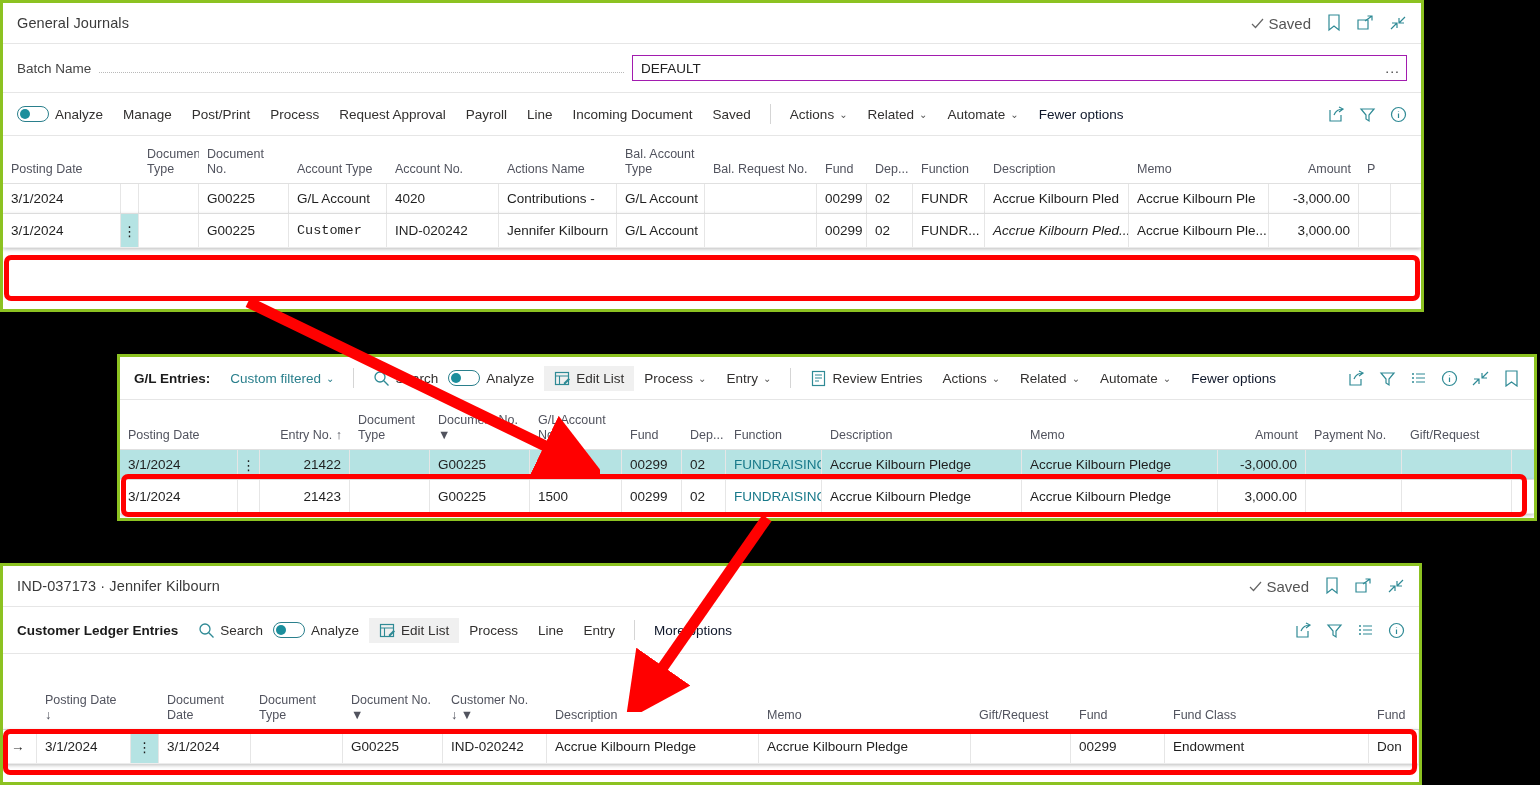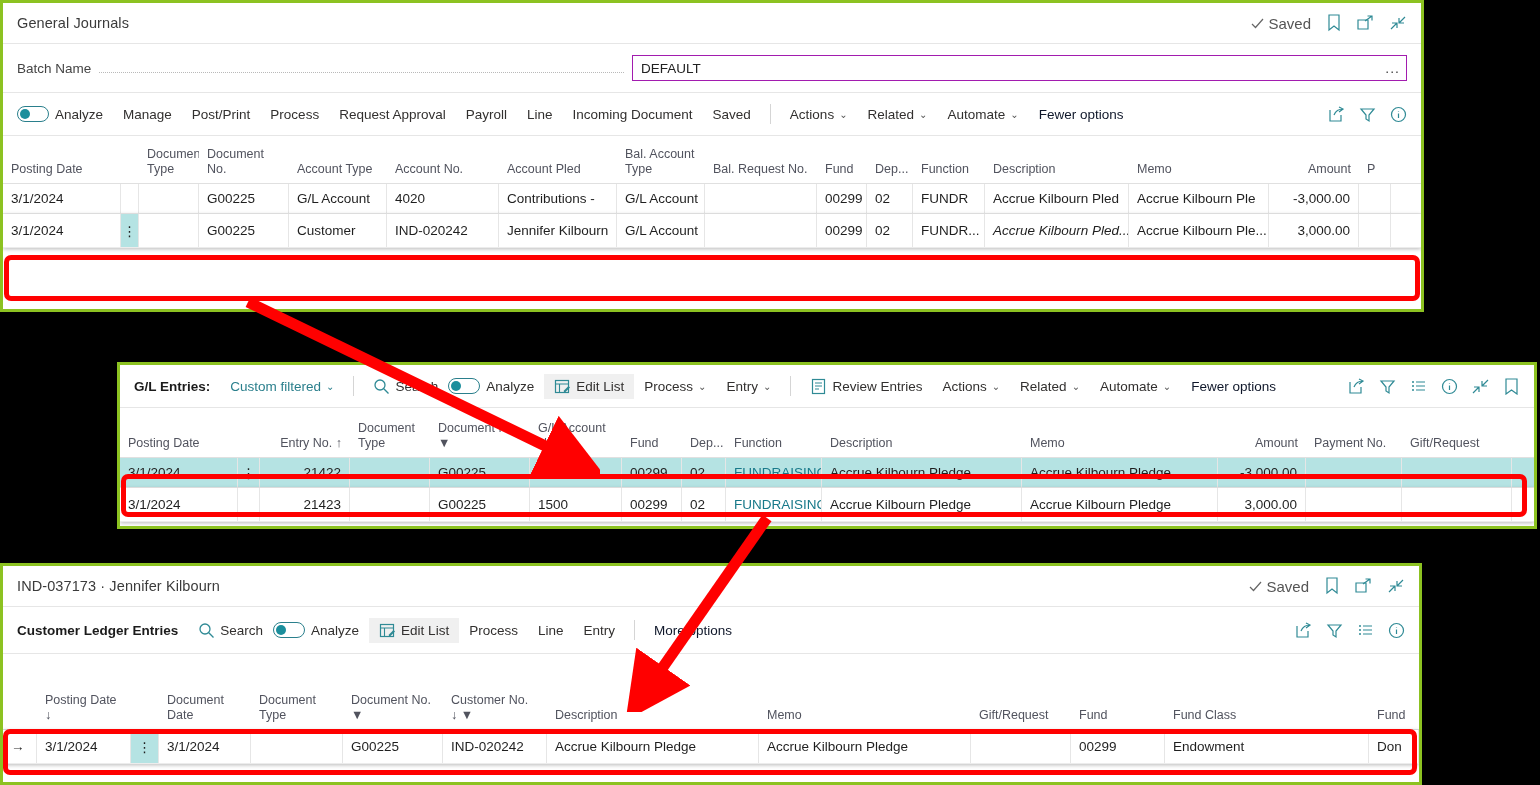--- a/index.html
+++ b/index.html
@@ -304,21 +304,21 @@
     <div class="grid" id="p1-grid">
         <div class="grid-head" style="height: 48px;">
           <div class="gh" style="width: 118px;">Posting Date</div>
           <div class="gh" style="width: 18px;"></div>
           <div class="gh" style="width: 60px;">Document
 Type</div>
           <div class="gh" style="width: 90px;">Document
 No.</div>
           <div class="gh" style="width: 98px;">Account Type</div>
           <div class="gh" style="width: 112px;">Account No.</div>
-          <div class="gh" style="width: 118px;">Account Pled</div>
+          <div class="gh" style="width: 118px;">Actions Name</div>
           <div class="gh" style="width: 88px;">Bal. Account
 Type</div>
           <div class="gh" style="width: 112px;">Bal. Request No.</div>
           <div class="gh" style="width: 50px;">Fund</div>
           <div class="gh" style="width: 46px;">Dep...</div>
           <div class="gh" style="width: 72px;">Function</div>
           <div class="gh" style="width: 144px;">Description</div>
           <div class="gh" style="width: 140px;">Memo</div>
           <div class="gh r" style="width: 90px;">Amount</div>
           <div class="gh" style="width: 32px;">P</div>
@@ -339,37 +339,37 @@
           <div class="gc" style="width: 144px;">Accrue Kilbourn Pled</div>
           <div class="gc" style="width: 140px;">Accrue Kilbourn Ple</div>
           <div class="gc r" style="width: 90px;">-3,000.00</div>
           <div class="gc" style="width: 32px;"></div>
         </div>
         <div class="grow sel" style="box-shadow: rgba(0, 0, 0, 0.28) 0px 1px 4px; position: relative; z-index: 5; height: 34px; background: rgb(255, 255, 255);">
           <div class="gc" style="width: 118px;">3/1/2024</div>
           <div class="gc" style="width: 18px; background: rgb(181, 227, 227); justify-content: center;">⋮</div>
           <div class="gc" style="width: 60px;"></div>
           <div class="gc" style="width: 90px;">G00225</div>
-          <div class="gc" style="width: 98px;">Customer</div>
+          <div class="gc" style="width: 98px; font-family: Liberation Mono, monospace;">Customer</div>
           <div class="gc" style="width: 112px;">IND-020242</div>
           <div class="gc" style="width: 118px;">Jennifer Kilbourn</div>
           <div class="gc" style="width: 88px;">G/L Account</div>
           <div class="gc" style="width: 112px;"></div>
           <div class="gc" style="width: 50px;">00299</div>
           <div class="gc" style="width: 46px;">02</div>
           <div class="gc" style="width: 72px;">FUNDR...</div>
           <div class="gc" style="width: 144px; font-style: italic;">Accrue Kilbourn Pled...</div>
           <div class="gc" style="width: 140px;">Accrue Kilbourn Ple...</div>
           <div class="gc r" style="width: 90px;">3,000.00</div>
           <div class="gc" style="width: 32px;"></div>
         </div>
       </div>
   </div>
 
-  <div class="panel" id="panel2" style="left:117px; top:362px; width:1420px; height:167px;">
+  <div class="panel" id="panel2" style="left:117px; top:354px; width:1420px; height:167px;">
     <div class="ribbon" id="p2-ribbon" style="height:42px;">
         <span class="rb-item bold" style="padding-left: 0px;">G/L Entries:</span>
         <span class="rb-item teal">
           <span>Custom filtered</span>
           <span class="caret" style="color: rgb(42, 127, 140);">⌄</span>
         </span>
         <div class="rb-sep"></div>
         <span class="rb-item">
           <span class="ico">
             <svg width="17" height="17" viewBox="0 0 17 17">

